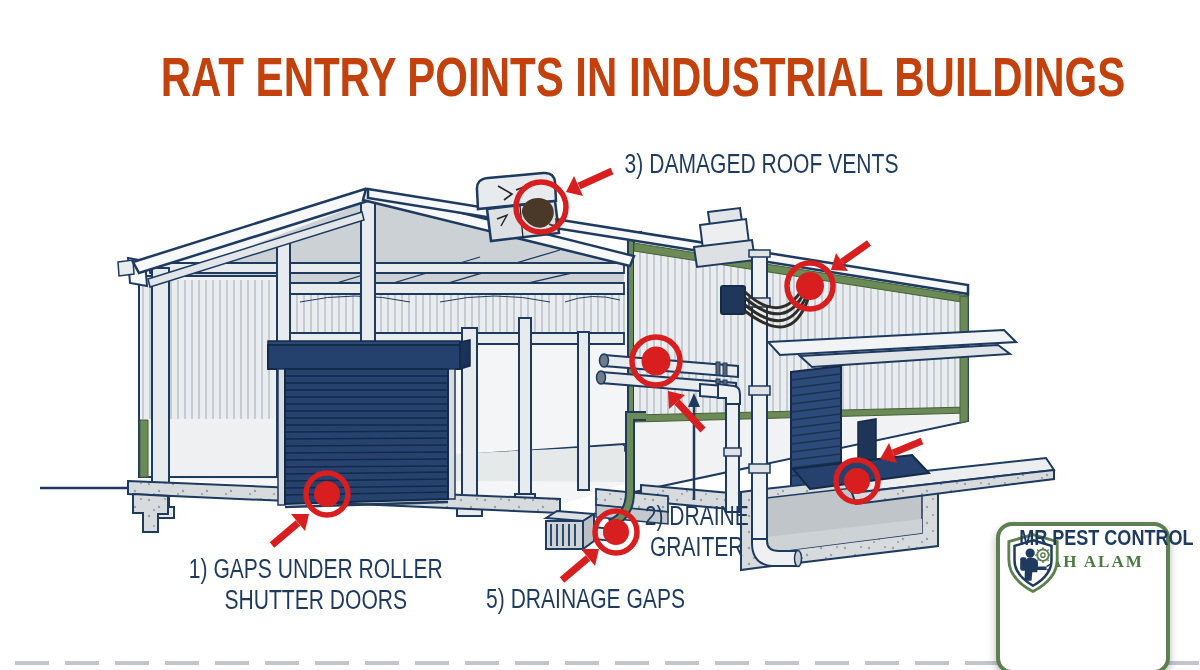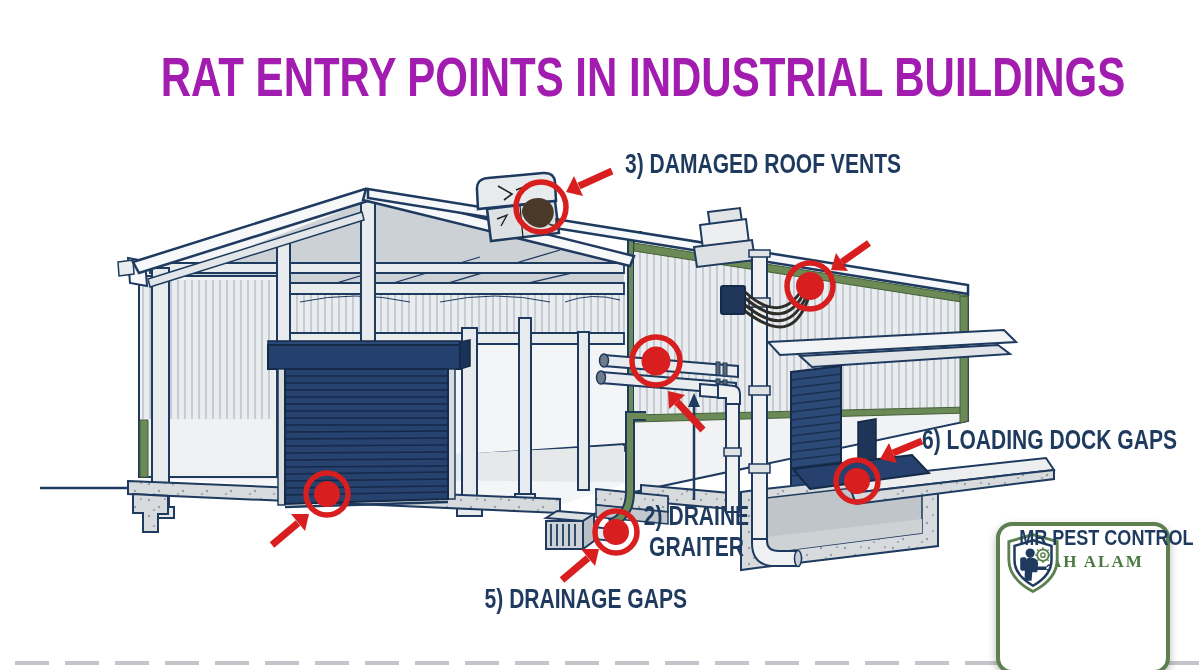--- a/index.html
+++ b/index.html
@@ -1,21 +1,21 @@
 <!DOCTYPE html>
 <html><head>
 <meta charset="utf-8">
 <style>
   html,body{margin:0;padding:0;background:#888;}
   .canvas{position:relative;width:1200px;height:670px;background:#ffffff;overflow:hidden;
           font-family:"Liberation Sans",sans-serif;}
   .title{position:absolute;left:0;right:12px;top:44px;text-align:center;
-         font-size:56px;font-weight:bold;color:#a21caf;white-space:nowrap;}
+         font-size:56px;font-weight:bold;color:#c2410c;white-space:nowrap;}
   .cond{display:inline-block;transform:scaleX(0.75);transform-origin:50% 0;white-space:nowrap;}
-  .callout-label{position:absolute;text-align:center;color:#1e3a5f;font-weight:bold;
+  .callout-label{position:absolute;text-align:center;color:#1e3a5f;font-weight:normal;
                  font-size:27px;line-height:1.13;}
   .callout-label .cond{transform:scaleX(0.78);}
   .callout-label .line{display:block;text-align:center;}
   svg{position:absolute;left:0;top:0;}
   .logo-card{position:absolute;left:996px;top:522px;width:174px;height:152px;
              background:#ffffff;border:4px solid #5d8051;border-radius:16px;
              box-shadow:0 4px 8px rgba(0,0,0,0.28);text-align:center;box-sizing:border-box;}
   .logo-shield{margin-top:5px;}
   .logo-name{font-size:22px;font-weight:bold;color:#1e3a5f;line-height:1;margin-top:1px;}
   .logo-name .cond{transform:scaleX(0.82);}
@@ -300,31 +300,31 @@
         </g>
   </g>
 
   <line x1="15" y1="663" x2="1200" y2="663" stroke="#c2c6ca" stroke-width="4" stroke-dasharray="34 16"></line>
 </svg>
 
 <div class="title">
   <span class="cond">RAT ENTRY POINTS IN INDUSTRIAL BUILDINGS</span>
 </div>
 
+<div class="callout-label" style="left:153px;top:554px;width:300px">
+  <span class="cond"><span class="line">1) GAPS UNDER ROLLER</span><span class="line">SHUTTER DOORS</span></span>
+</div>
 <div class="callout-label" style="left:597px;top:501px;width:200px">
   <span class="cond"><span class="line">2) DRAINE</span><span class="line">GRAITER</span></span>
 </div>
 <div class="callout-label" style="left:586px;top:149px;width:300px">
   <span class="cond"><span class="line">3) DAMAGED ROOF VENTS</span></span>
 </div>
 <div class="callout-label" style="left:436px;top:584px;width:300px">
   <span class="cond"><span class="line">5) DRAINAGE GAPS</span></span>
-</div>
-<div class="callout-label" style="left:886px;top:425px;width:300px">
-  <span class="cond"><span class="line">6) LOADING DOCK GAPS</span></span>
 </div>
 
 <div class="logo-card">
   <svg class="logo-shield" width="66" height="64" viewBox="0 0 90 90">
     <path d="M45,5 L79,15 V40 Q79,67 45,85 Q11,67 11,40 V15 Z" fill="#ffffff" stroke="#5d8051" stroke-width="4"></path>
     <path d="M45,13 L71,21 V41 Q71,62 45,77 Q19,62 19,41 V21 Z" fill="#ffffff" stroke="#1e3a5f" stroke-width="3.5"></path>
     <g fill="#1e3a5f">
       <circle cx="41" cy="31" r="6.5"></circle>
       <rect x="27" y="37" width="9" height="19" rx="3"></rect>
       <path d="M33,70 L34,45 Q35,38 41,37 L46,38 Q53,40 52,48 L51,58 L44,58 L43,70 Z"></path>

